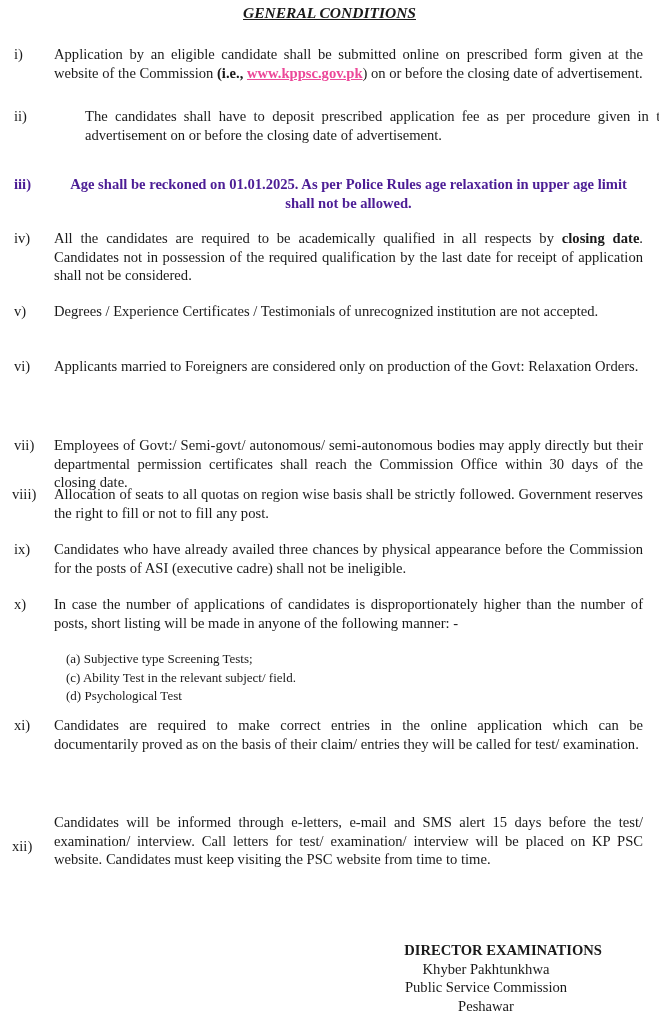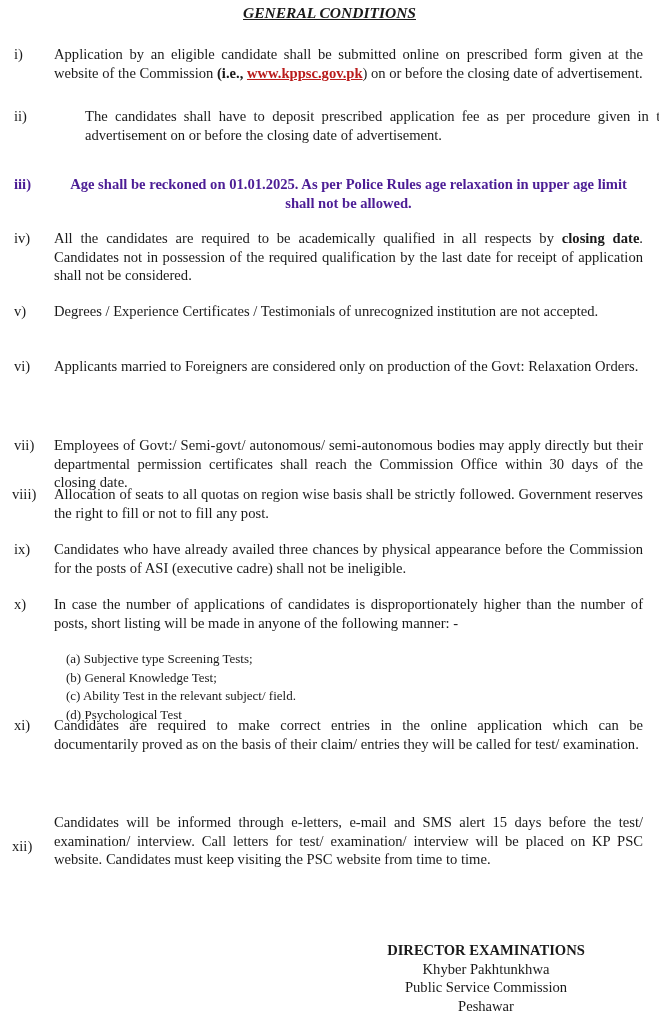--- a/index.html
+++ b/index.html
@@ -15,28 +15,28 @@
       letter-spacing: 0px;
     }
     .item {
       position: absolute; left: 0; width: 659px;
       font-size: 14.6px; line-height: 18.5px;
     }
     .num { position: absolute; left: 14px; top: 0; }
     .body { margin-left: 54px; width: 589px; text-align: justify; }
     .red { color: #4c1d95; font-weight: bold; }
     .bold { font-weight: bold; }
-    a.link { color: #b91c1c; font-weight: bold; text-decoration: underline; }
+    a.link { color: #ec4899; font-weight: bold; text-decoration: underline; }
     .sublist { position: absolute; left: 66px; font-size: 13px; line-height: 18.5px; }
     .sub { white-space: nowrap; }
     .sign {
       position: absolute; left: 370px; width: 232px; top: 941px; text-align: center;
       font-size: 14.6px; line-height: 18.5px;
     }
-    .sign .head { font-weight: bold; }
+    .sign .head { font-weight: bold; text-align: right; }
   </style>
 </head>
 <body>
 
 <div class="page">
 
   <div class="title">GENERAL CONDITIONS</div>
 
   <div class="item" style="top:45px;">
     <span class="num">i)</span>
@@ -83,21 +83,20 @@
     <div class="body">Candidates who have already availed three chances by physical appearance before the Commission for the posts of ASI (executive cadre) shall not be ineligible.</div>
   </div>
 
   <div class="item" style="top:595px;">
     <span class="num">x)</span>
     <div class="body">In case the number of applications of candidates is disproportionately higher than the number of posts, short listing will be made in anyone of the following manner: -</div>
   </div>
 
   <div class="sublist" style="top:650px;">
     <div class="sub">(a) Subjective type Screening Tests;</div>
-    <div class="sub">(b) General Knowledge Test;</div>
     <div class="sub">(c) Ability Test in the relevant subject/ field.</div>
     <div class="sub">(d) Psychological Test</div>
   </div>
 
   <div class="item" style="top:716px;">
     <span class="num">xi)</span>
     <div class="body">Candidates are required to make correct entries in the online application which can be documentarily proved as on the basis of their claim/ entries they will be called for test/ examination.</div>
   </div>
 
   <div class="item" style="top:813px;">

